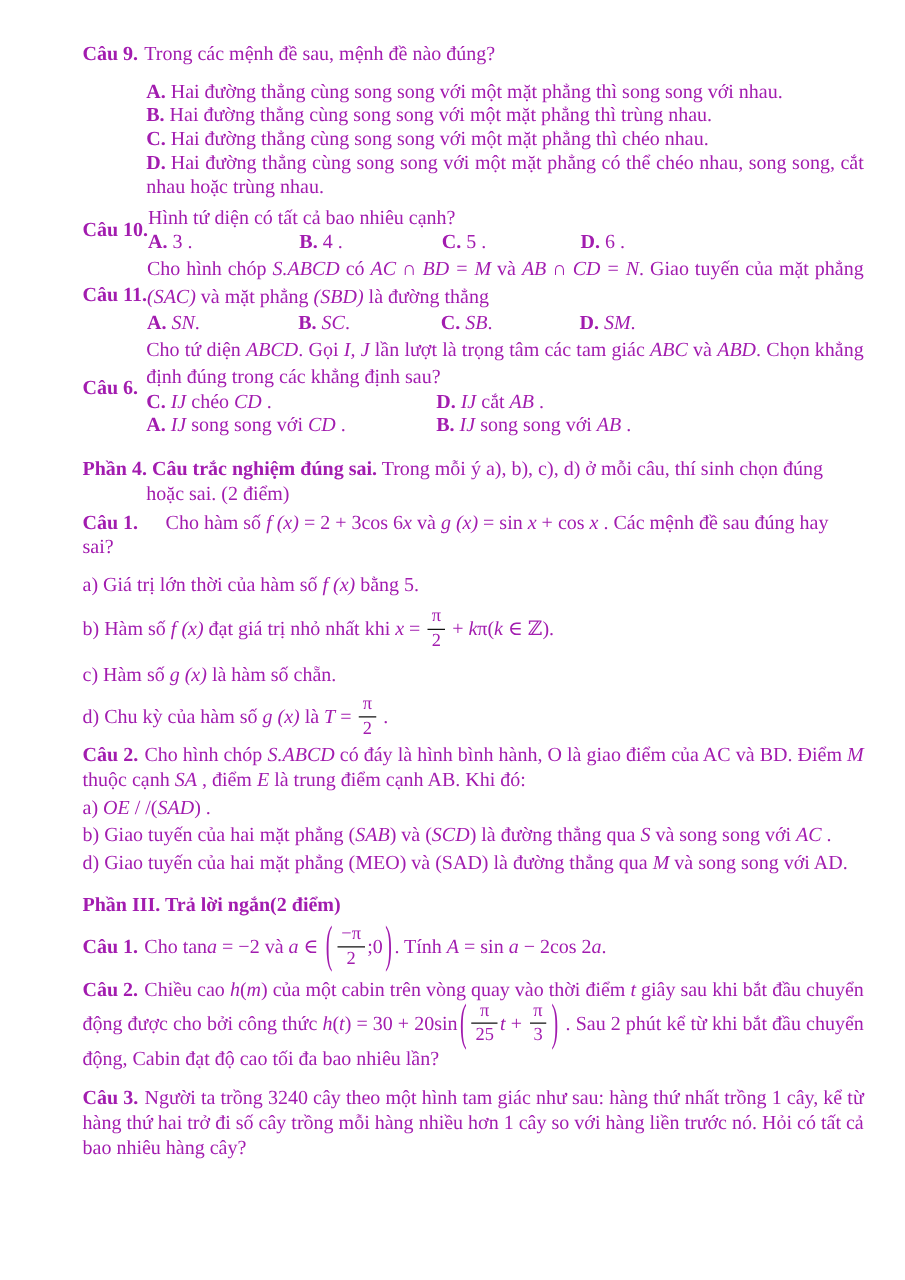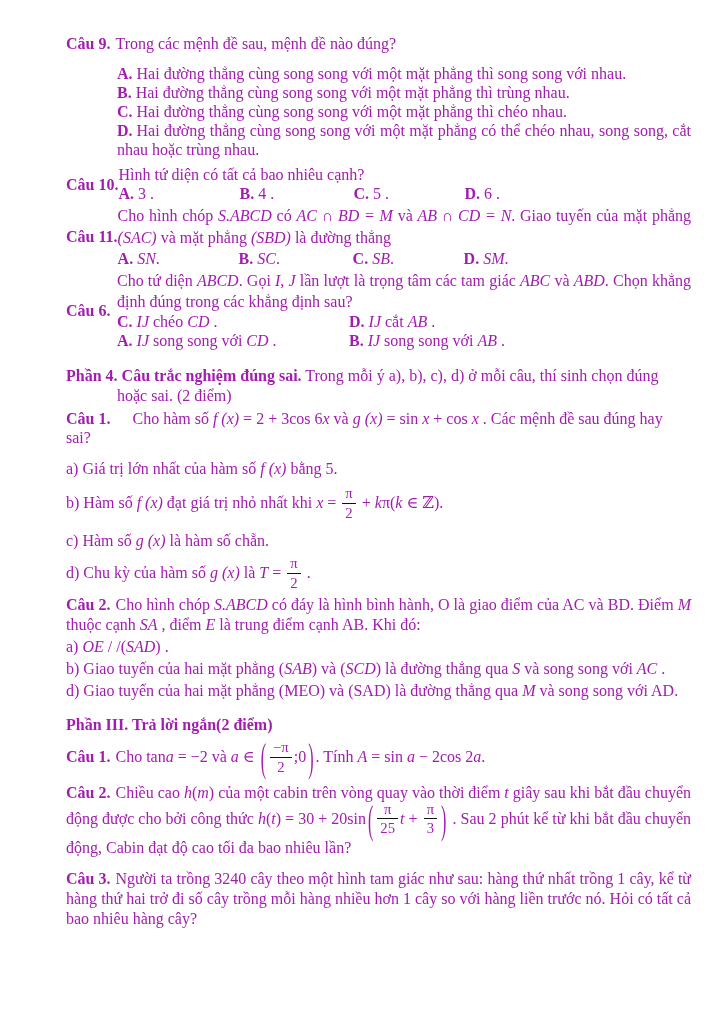--- a/index.html
+++ b/index.html
@@ -126,21 +126,21 @@
         </div>
       </div>
     </div>
   </section>
 
   <section>
     <p class="hang lh20"><span class="bd">Phần 4. Câu trắc nghiệm đúng sai.</span><span> Trong mỗi ý a), b), c), d) ở mỗi câu, thí sinh chọn đúng hoặc sai. (2 điểm)</span></p>
 
     <div>
       <p class="para mt3"><span class="qlabel-tab">Câu 1.</span><span><span>Cho hàm số </span><span class="it">f (x)</span><span> = 2 + 3cos 6</span><span class="it">x</span><span> và </span><span class="it">g (x)</span><span> = sin </span><span class="it">x</span><span> + cos </span><span class="it">x</span><span> . Các mệnh đề sau đúng hay sai?</span></span></p>
-      <p class="para mt12"><span>a) Giá trị lớn nhất của hàm số </span><span class="it">f (x)</span><span> bằng 5.</span></p>
+      <p class="para mt12"><span>a) Giá trị lớn thời của hàm số </span><span class="it">f (x)</span><span> bằng 5.</span></p>
       <p class="para mt8"><span>b) Hàm số </span><span class="it">f (x)</span><span> đạt giá trị nhỏ nhất khi </span><span class="it">x</span><span> = </span><span class="frac">
             <span class="nu">π</span>
             <span class="de">2</span>
           </span><span> + </span><span class="it">k</span><span>π(</span><span class="it">k</span><span> ∈ ℤ).</span></p>
       <p class="para mt8"><span>c) Hàm số </span><span class="it">g (x)</span><span> là hàm số chẵn.</span></p>
       <p class="para mt6"><span>d) Chu kỳ của hàm số </span><span class="it">g (x)</span><span> là </span><span class="it">T</span><span> = </span><span class="frac">
             <span class="nu">π</span>
             <span class="de">2</span>
           </span><span> .</span></p>
     </div>

